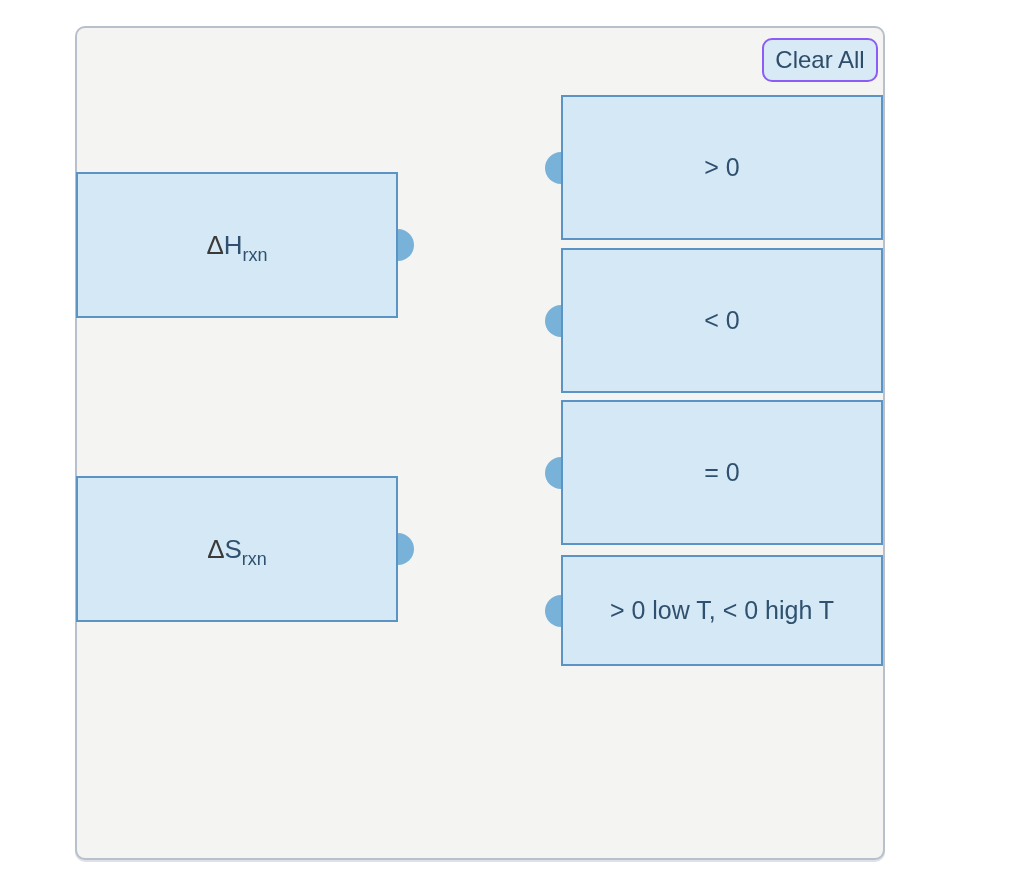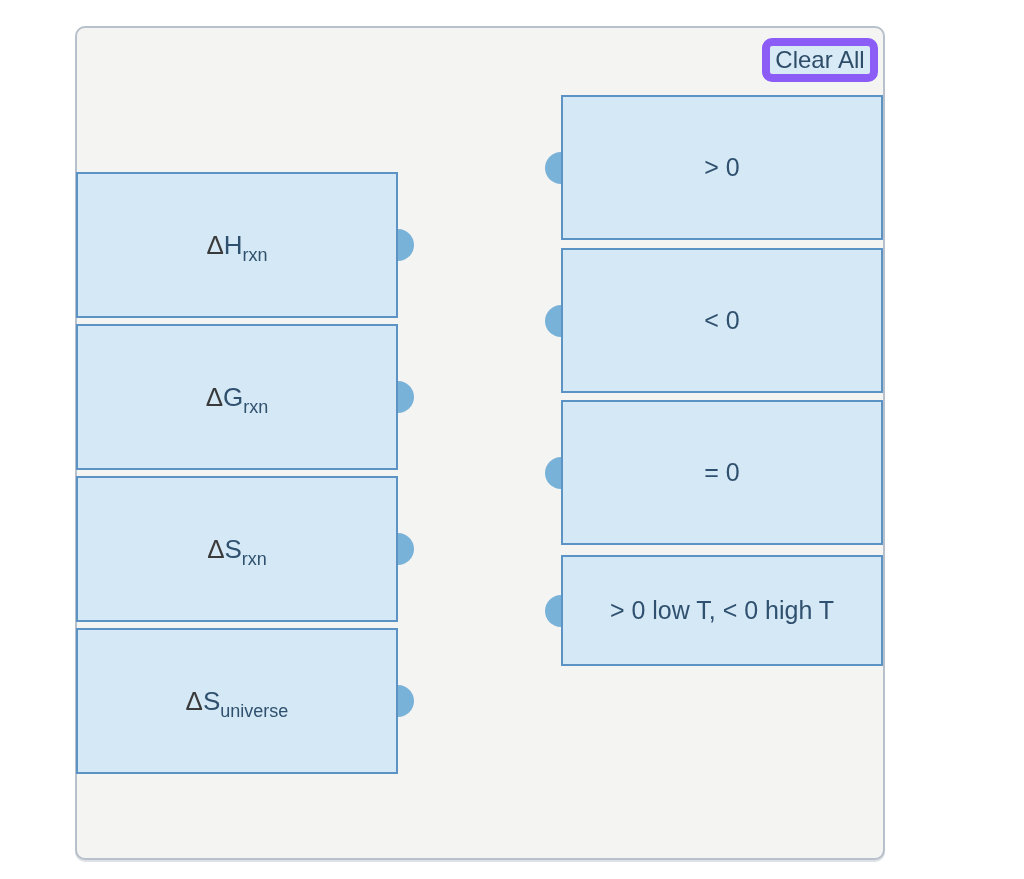--- a/index.html
+++ b/index.html
@@ -20,21 +20,21 @@
     border: 2px solid #b7c0cb;
     border-radius: 10px;
     box-shadow: 0 2px 0 rgba(160,170,185,0.35);
   }
   .clear-all {
     position: absolute;
     left: 762px; top: 38px;
     width: 116px; height: 44px;
     box-sizing: border-box;
     background: #d9eaf7;
-    border: 8px solid #8b5cf6;
+    border: 2px solid #8b5cf6;
     border-radius: 10px;
     color: #2e4d68;
     font-size: 24px;
     font-family: "Liberation Sans", sans-serif;
     display: flex; align-items: center; justify-content: center;
     padding: 0 4px;
     cursor: pointer;
   }
   .card {
     position: absolute;
@@ -73,34 +73,26 @@
 
   <div class="board"></div>
 
   <button class="clear-all">Clear All</button>
 
   <div class="card term" style="top:172px">
     <span class="lbl"><span class="delta">Δ</span><span>H</span><span class="subs">rxn</span></span>
     <span class="dot r"></span>
   </div>
 
-  <div class="card term" style="top:324px">
-    <span class="lbl"><span class="delta">Δ</span><span>G</span><span class="subs">rxn</span></span>
-    <span class="dot r"></span>
-  </div>
 
   <div class="card term" style="top:476px">
     <span class="lbl"><span class="delta">Δ</span><span>S</span><span class="subs">rxn</span></span>
     <span class="dot r"></span>
   </div>
 
-  <div class="card term" style="top:628px">
-    <span class="lbl"><span class="delta">Δ</span><span>S</span><span class="subs">universe</span></span>
-    <span class="dot r"></span>
-  </div>
 
   <div class="card option" style="top:95px">
     <span class="lbl">&gt; 0</span>
     <span class="dot l"></span>
   </div>
 
   <div class="card option" style="top:248px">
     <span class="lbl">&lt; 0</span>
     <span class="dot l"></span>
   </div>

